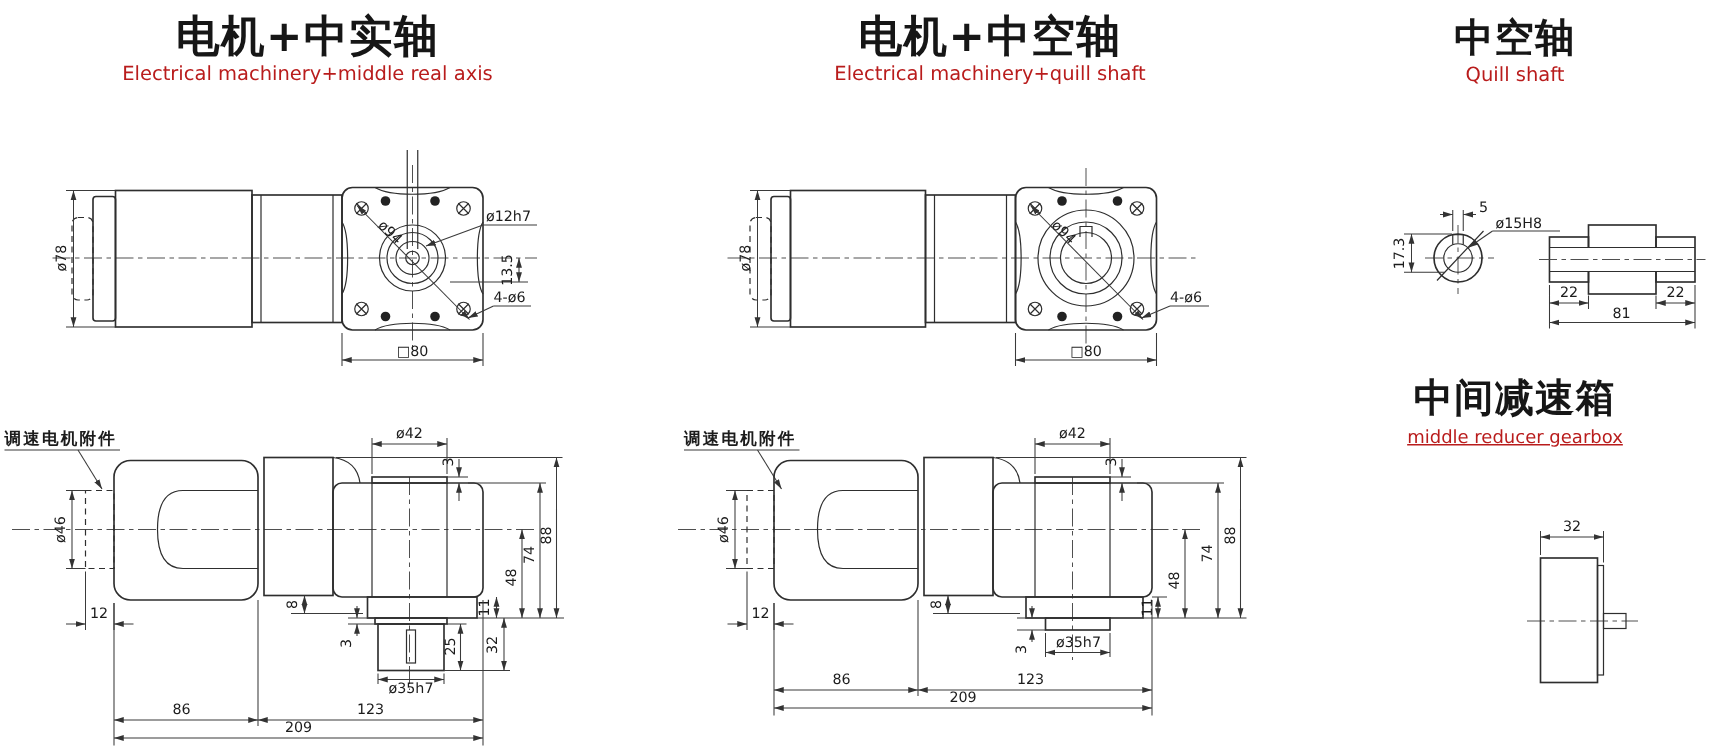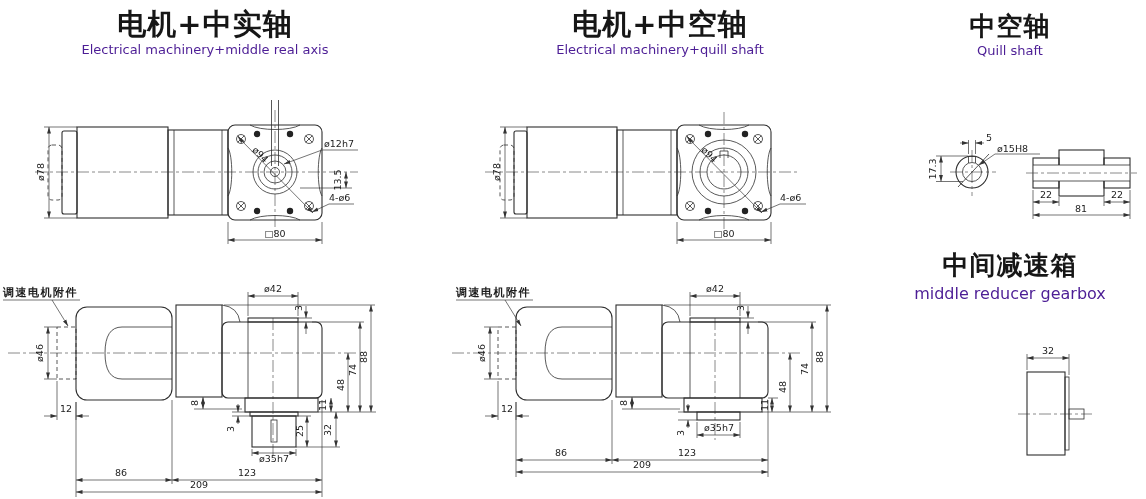--- a/index.html
+++ b/index.html
@@ -1,23 +1,23 @@
 <!DOCTYPE html>
 <html><head>
 <meta charset="utf-8">
 <style>
   html,body{margin:0;padding:0;background:#ffffff;}
   #stage{position:relative;width:1146px;height:499px;background:#fff;overflow:hidden;
          font-family:"DejaVu Sans","Liberation Sans",sans-serif;}
   .title{position:absolute;text-align:center;color:#111;}
   .title .zh{font-weight:bold;font-size:29px;line-height:1.15;letter-spacing:1px;color:#161616;}
-  .title .en{font-size:13px;color:#4c1d95;margin-top:1px;}
+  .title .en{font-size:13px;color:#b91c1c;margin-top:1px;}
   .t-small .zh{font-size:26px;}
   .t-gear .zh{font-size:26px;font-family:Liberation Mono, monospace;}
-  .t-gear .en{font-size:16px;}
+  .t-gear .en{font-size:12px;text-decoration:underline;}
   svg{position:absolute;top:0;left:0;}
   svg text{fill:#1c1c1c;stroke:none;font-family:"DejaVu Sans","Liberation Sans",sans-serif;font-size:9.5px;}
   svg text.lbl{font-size:11px;font-weight:bold;letter-spacing:1.5px;}
   .pt{stroke:#2e2e2e;stroke-width:1.1;fill:none;}
   .pl{stroke:#2e2e2e;stroke-width:0.8;fill:none;}
   .dm{stroke:#3a3a3a;stroke-width:0.7;fill:none;}
   .cl{stroke:#4a4a4a;stroke-width:0.65;fill:none;stroke-dasharray:12 3 3 3;}
   .hid{stroke:#2e2e2e;stroke-width:0.8;fill:none;stroke-dasharray:4 3;}
   .dot{fill:#222;stroke:none;}
 </style>

